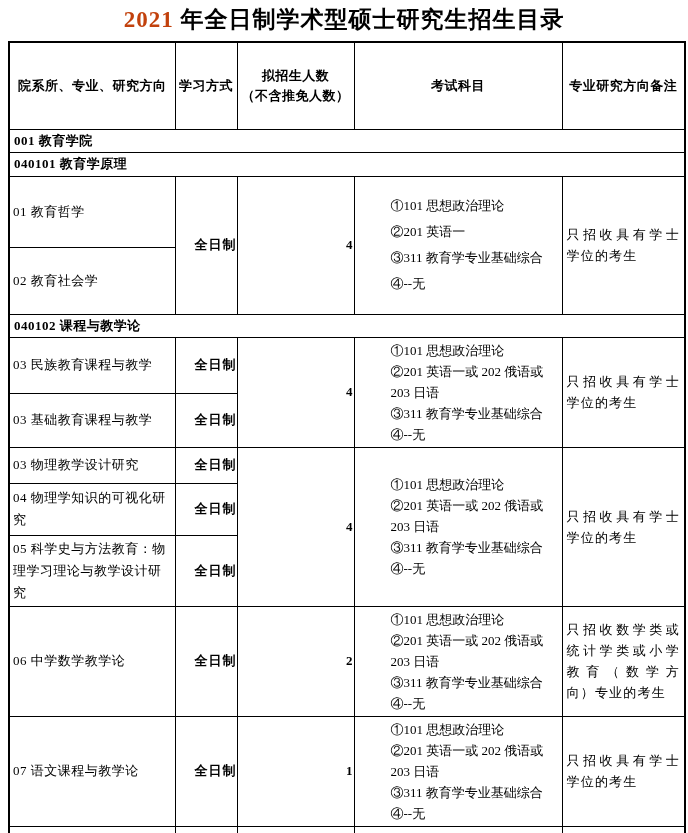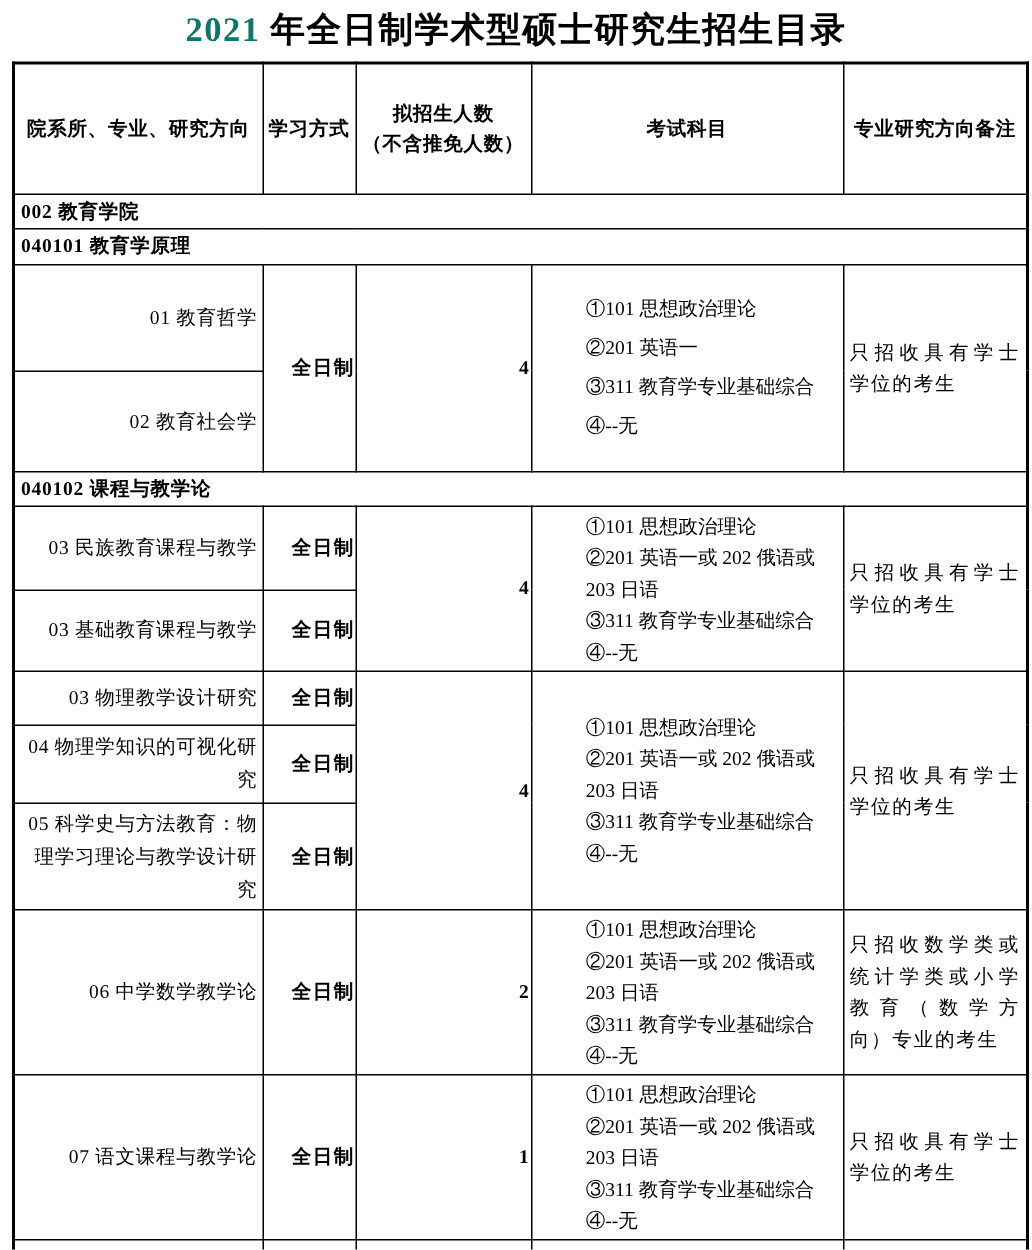--- a/index.html
+++ b/index.html
@@ -13,21 +13,21 @@
   }
   .page-title {
     text-align: center;
     font-size: 23px;
     font-weight: bold;
     margin-top: 4px;
     margin-bottom: 6px;
     letter-spacing: 1px;
     white-space: nowrap;
   }
-  .page-title .year { color: #0f766e; }
+  .page-title .year { color: #c2410c; }
   table.catalog {
     margin-left: 8px;
     width: 676px;
     border-collapse: collapse;
     table-layout: fixed;
     border: 2px solid #000;
   }
   .catalog th, .catalog td {
     border: 1px solid #000;
     font-size: 13px;
@@ -41,21 +41,21 @@
     line-height: 20px;
     letter-spacing: 0.5px;
   }
   td.band {
     font-weight: bold;
     text-align: left;
     padding: 2px 4px;
     letter-spacing: 0.5px;
   }
   td.dir {
-    text-align: right;
+    text-align: left;
     padding: 2px 3px;
     line-height: 22px;
     letter-spacing: 0.5px;
   }
   td.mode, td.quota {
     text-align: right;
     letter-spacing: 1px;
     font-weight: bold;
   }
   td.exams {
@@ -91,21 +91,21 @@
       <th>院系所、专业、研究方向</th>
       <th>学习方式</th>
       <th>拟招生人数
 （不含推免人数）</th>
       <th>考试科目</th>
       <th>专业研究方向备注</th>
     </tr>
   </thead>
   <tbody id="table-body">
       <tr style="height: 23px;">
-        <td colspan="5" class="band">002 教育学院</td>
+        <td colspan="5" class="band">001 教育学院</td>
       </tr>
       <tr style="height: 24px;">
         <td colspan="5" class="band">040101 教育学原理</td>
       </tr>
       <tr style="height: 71px;">
         <td class="dir">01 教育哲学</td>
         <td class="mode" rowspan="2">全日制</td>
         <td class="quota" rowspan="2">4</td>
         <td class="exams tall" rowspan="2">
           <div class="exam-line">①101 思想政治理论</div>

